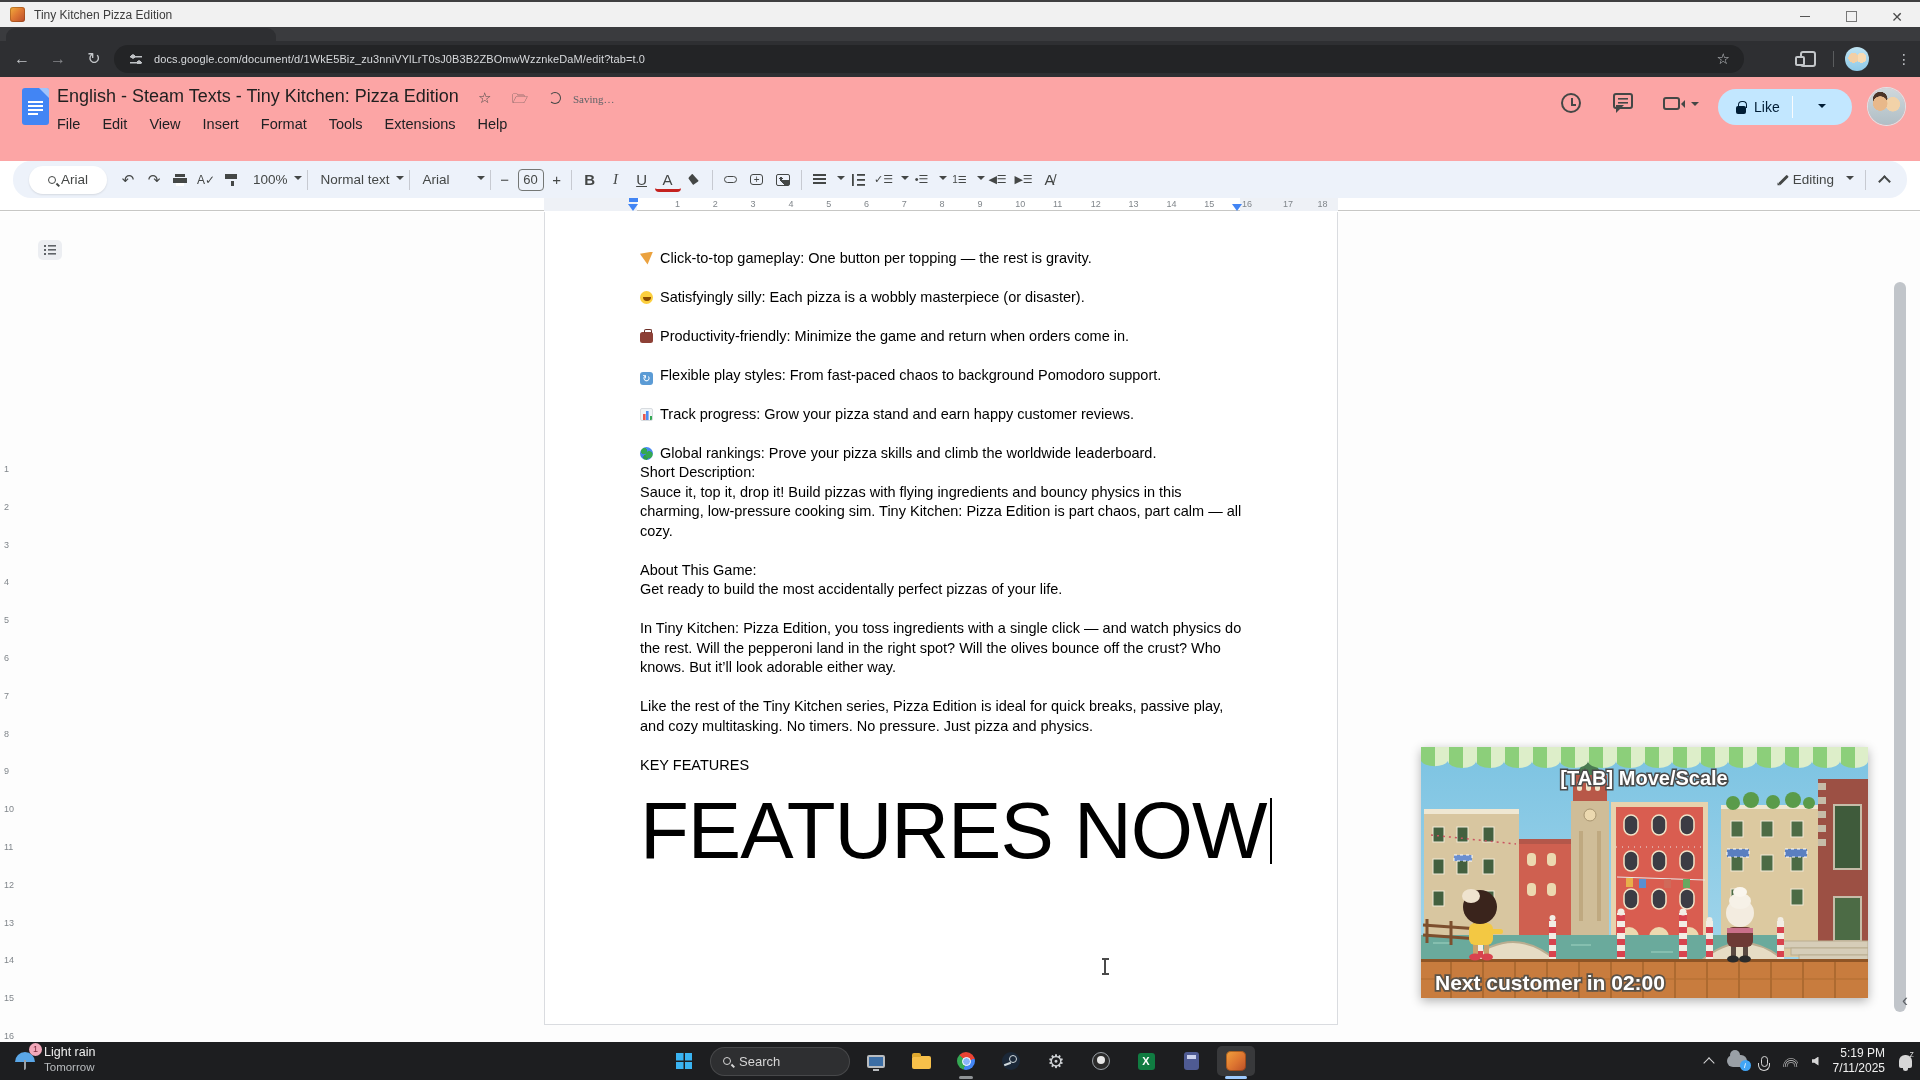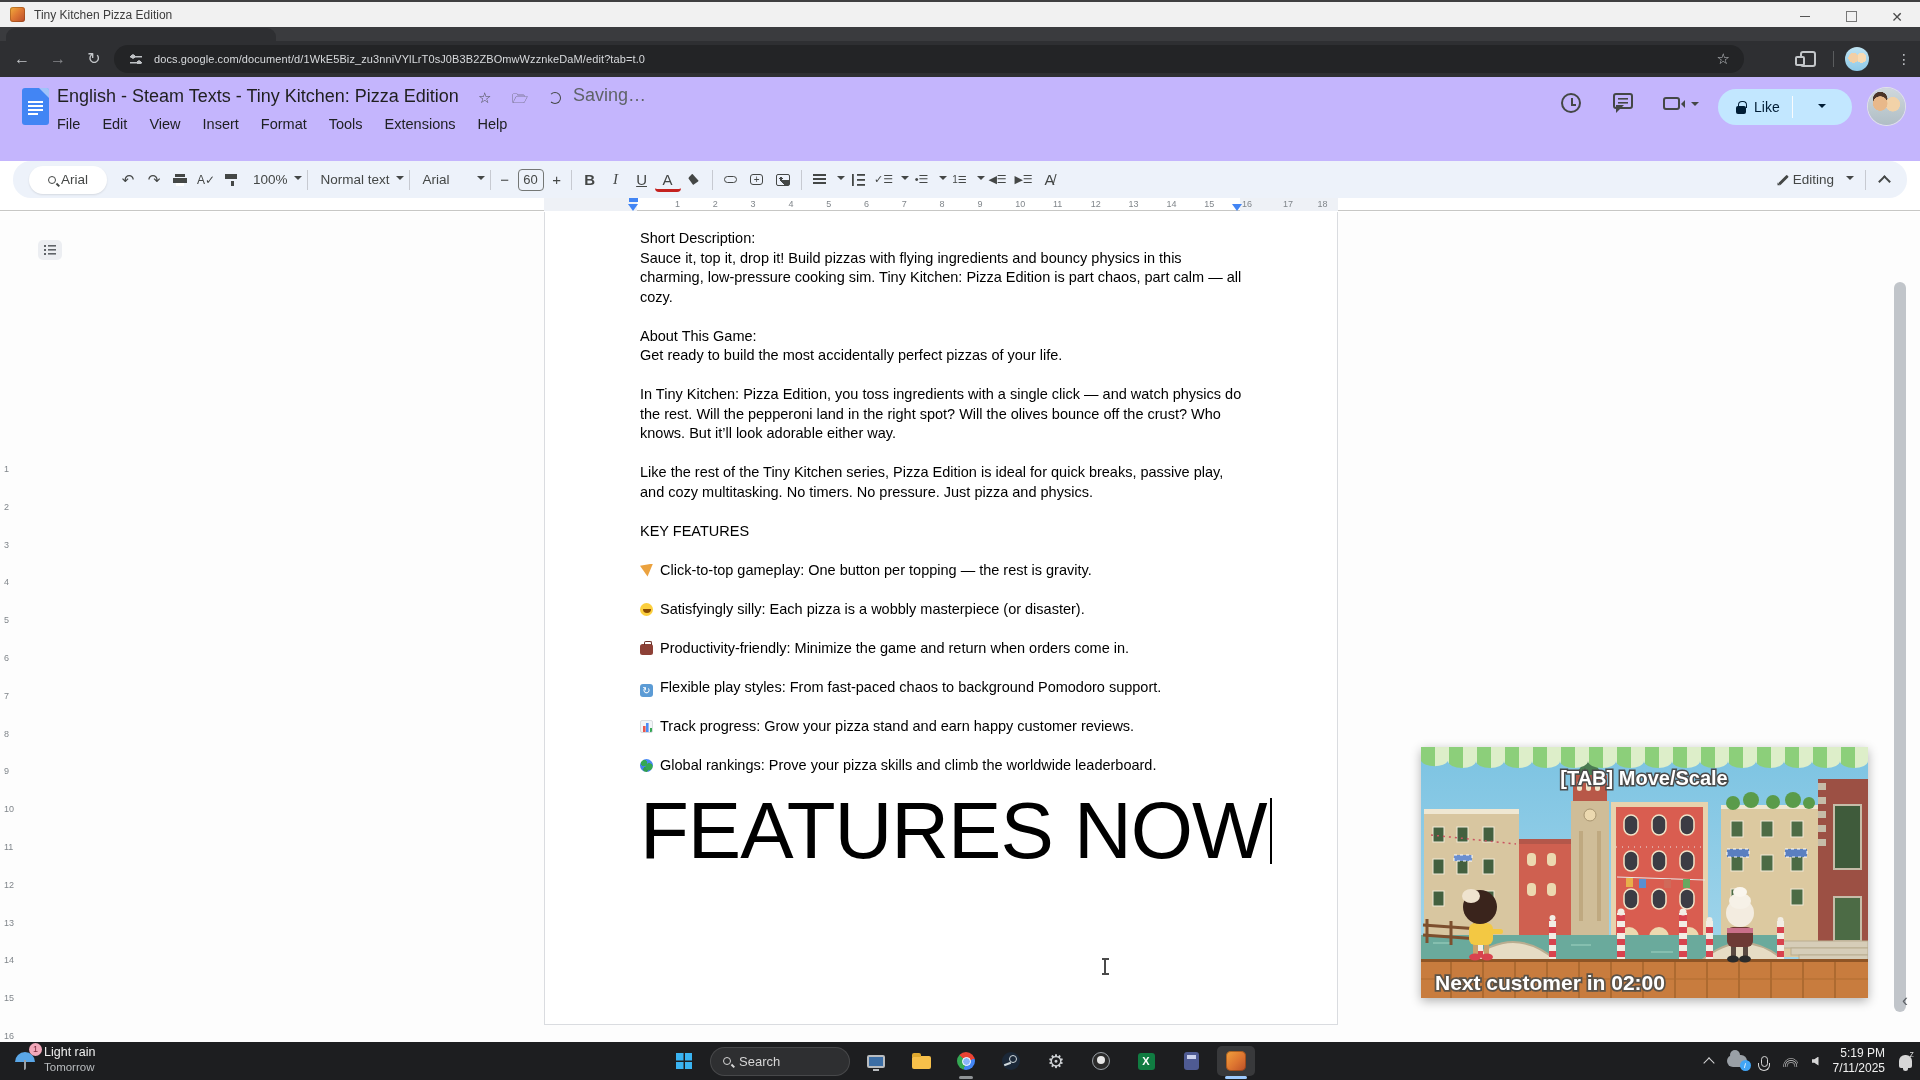--- a/index.html
+++ b/index.html
@@ -29,32 +29,32 @@
       radial-gradient(circle 2px at 9px 8.5px,#bfc2c5 2px,transparent 2.2px); }
   .url-text { margin-left:12px; font-size:11px; color:#d8dadd; letter-spacing:.1px; }
   .omni-star { position:absolute; right:14px; color:#c3c6c9; font-size:15px; }
   .ext-ic { position:absolute; left:1800px; top:10px; width:16px; height:16px; border:2px solid #c3c6c9; border-radius:3px; }
   .ext-ic::before { content:""; position:absolute; left:-7px; top:3px; width:6px; height:6px; border:2px solid #c3c6c9; border-radius:2px; background:#2e2f32; }
   .bar-div { position:absolute; left:1833px; top:10px; width:1px; height:16px; background:#5a5c5e; }
   .chrome-avatar { position:absolute; left:1845px; top:6px; width:24px; height:24px; border-radius:50%; background:radial-gradient(circle at 35% 45%,#f2cfa6 0 5px,transparent 5px),radial-gradient(circle at 68% 45%,#f7dbb4 0 5px,transparent 5px),linear-gradient(#bfe3f2,#8ec9e8); }
   .dots-ic { position:absolute; left:1893px; top:7px; width:22px; height:22px; color:#c3c6c9; font-size:14px; line-height:22px; text-align:center; letter-spacing:0; }
 
   
-  .docs-header { position:absolute; left:0; top:77px; width:1920px; height:84px; background:#c4b5fd; }
+  .docs-header { position:absolute; left:0; top:77px; width:1920px; height:84px; background:#fca5a5; }
   .docs-logo { position:absolute; left:22px; top:11px; width:27px; height:37px; background:#4285f4; border-radius:3px; }
   .docs-logo::before { content:""; position:absolute; right:0; top:0; border:5px solid #a1c3fa; border-left-color:transparent; border-bottom-color:transparent; border-radius:0 3px 0 0; }
   .docs-logo::after { content:""; position:absolute; left:6px; top:13px; width:15px; height:14px; background:
       linear-gradient(#fff,#fff) 0 0/15px 2px no-repeat,
       linear-gradient(#fff,#fff) 0 4px/15px 2px no-repeat,
       linear-gradient(#fff,#fff) 0 8px/15px 2px no-repeat,
       linear-gradient(#fff,#fff) 0 12px/10px 2px no-repeat; }
   .doc-title { position:absolute; left:57px; top:9px; font-size:18px; color:#1f1f1f; }
   .title-ic { position:absolute; top:12px; color:#444746; font-size:15px; }
   .sync-ic { position:absolute; left:549px; top:15px; width:12px; height:12px; border:1.6px solid #444746; border-radius:50%; border-left-color:transparent; }
-  .saving-txt { position:absolute; left:573px; top:8px; font-size:18px; color:#5f6368; }
+  .saving-txt { position:absolute; left:573px; top:16px; font-size:11px; color:#5f6368;font-family:Liberation Serif, serif; }
   .menubar { position:absolute; left:48px; top:36px; display:flex; gap:4px; }
   .menubar span { font-size:14.5px; color:#202124; padding:3px 9px; border-radius:8px; }
   .hdr-right-ic { position:absolute; top:16px; width:26px; height:26px; color:#444746; }
   .i-history { border:2px solid #444746; border-radius:50%; width:20px; height:20px; position:relative; }
   .i-history::before { content:""; position:absolute; left:8px; top:3px; width:1.8px; height:7px; background:#444746; }
   .i-history::after { content:""; position:absolute; left:8px; top:9px; width:5px; height:1.8px; background:#444746; }
   .i-comment { width:20px; height:16px; border:2px solid #444746; border-radius:3px; position:relative; background:linear-gradient(#444746,#444746) 3px 3px/10px 1.6px no-repeat,linear-gradient(#444746,#444746) 3px 7px/10px 1.6px no-repeat; }
   .i-comment::after { content:""; position:absolute; left:1px; bottom:-6px; border:4px solid transparent; border-top-color:#444746; border-left-color:#444746; }
   .i-video { width:17px; height:13px; border:2px solid #444746; border-radius:3px; position:relative; margin-top:4px; }
   .i-video::after { content:""; position:absolute; right:-7px; top:1px; border:4px solid transparent; border-right-color:#444746; }
@@ -383,45 +383,45 @@
           <span class="m vn" style="top: 607px;">16</span>
         </div>
     </div>
     <div class="outline-btn">
         <i></i>
       </div>
     <div class="page"></div>
     <div class="doc-content">
       <div>
 
+          <div class="feature"><span class="fe-ic pizza-emoji"></span><span>Click-to-top gameplay: One button per topping — the rest is gravity.</span></div>
+
+          <div class="feature"><span class="fe-ic grin-emoji"></span><span>Satisfyingly silly: Each pizza is a wobbly masterpiece (or disaster).</span></div>
+
+          <div class="feature"><span class="fe-ic briefcase-emoji"></span><span>Productivity-friendly: Minimize the game and return when orders come in.</span></div>
+
+          <div class="feature"><span class="fe-ic repeat-emoji"></span><span>Flexible play styles: From fast-paced chaos to background Pomodoro support.</span></div>
+
+          <div class="feature"><span class="fe-ic chart-emoji"></span><span>Track progress: Grow your pizza stand and earn happy customer reviews.</span></div>
+
+          <div class="feature"><span class="fe-ic globe-emoji"></span><span>Global rankings: Prove your pizza skills and climb the worldwide leaderboard.</span></div>
+        </div>
+      <div>
+
       <div class="doc-p">Short Description:</div>
           <div class="doc-p">Sauce it, top it, drop it! Build pizzas with flying ingredients and bouncy physics in this charming, low-pressure cooking sim. Tiny Kitchen: Pizza Edition is part chaos, part calm — all cozy.</div>
           <div class="doc-p"></div>
           <div class="doc-p">About This Game:</div>
           <div class="doc-p">Get ready to build the most accidentally perfect pizzas of your life.</div>
           <div class="doc-p"></div>
           <div class="doc-p">In Tiny Kitchen: Pizza Edition, you toss ingredients with a single click — and watch physics do the rest. Will the pepperoni land in the right spot? Will the olives bounce off the crust? Who knows. But it’ll look adorable either way.</div>
           <div class="doc-p"></div>
           <div class="doc-p">Like the rest of the Tiny Kitchen series, Pizza Edition is ideal for quick breaks, passive play, and cozy multitasking. No timers. No pressure. Just pizza and physics.</div>
           <div class="doc-p"></div>
           <div class="doc-p">KEY FEATURES</div>
-        </div>
-      <div>
-
-          <div class="feature"><span class="fe-ic pizza-emoji"></span><span>Click-to-top gameplay: One button per topping — the rest is gravity.</span></div>
-
-          <div class="feature"><span class="fe-ic grin-emoji"></span><span>Satisfyingly silly: Each pizza is a wobbly masterpiece (or disaster).</span></div>
-
-          <div class="feature"><span class="fe-ic briefcase-emoji"></span><span>Productivity-friendly: Minimize the game and return when orders come in.</span></div>
-
-          <div class="feature"><span class="fe-ic repeat-emoji"></span><span>Flexible play styles: From fast-paced chaos to background Pomodoro support.</span></div>
-
-          <div class="feature"><span class="fe-ic chart-emoji"></span><span>Track progress: Grow your pizza stand and earn happy customer reviews.</span></div>
-
-          <div class="feature"><span class="fe-ic globe-emoji"></span><span>Global rankings: Prove your pizza skills and climb the worldwide leaderboard.</span></div>
         </div>
       <div class="big-text"><span>FEATURES NOW</span><span class="caret-line"></span></div>
     </div>
     <div class="ibeam"></div>
     <div class="scroll-thumb"></div>
     <div class="side-chev">‹</div>
   </div>
 
   <div class="game-overlay">
     <svg width="447" height="251" viewBox="0 0 447 251" xmlns="http://www.w3.org/2000/svg">

